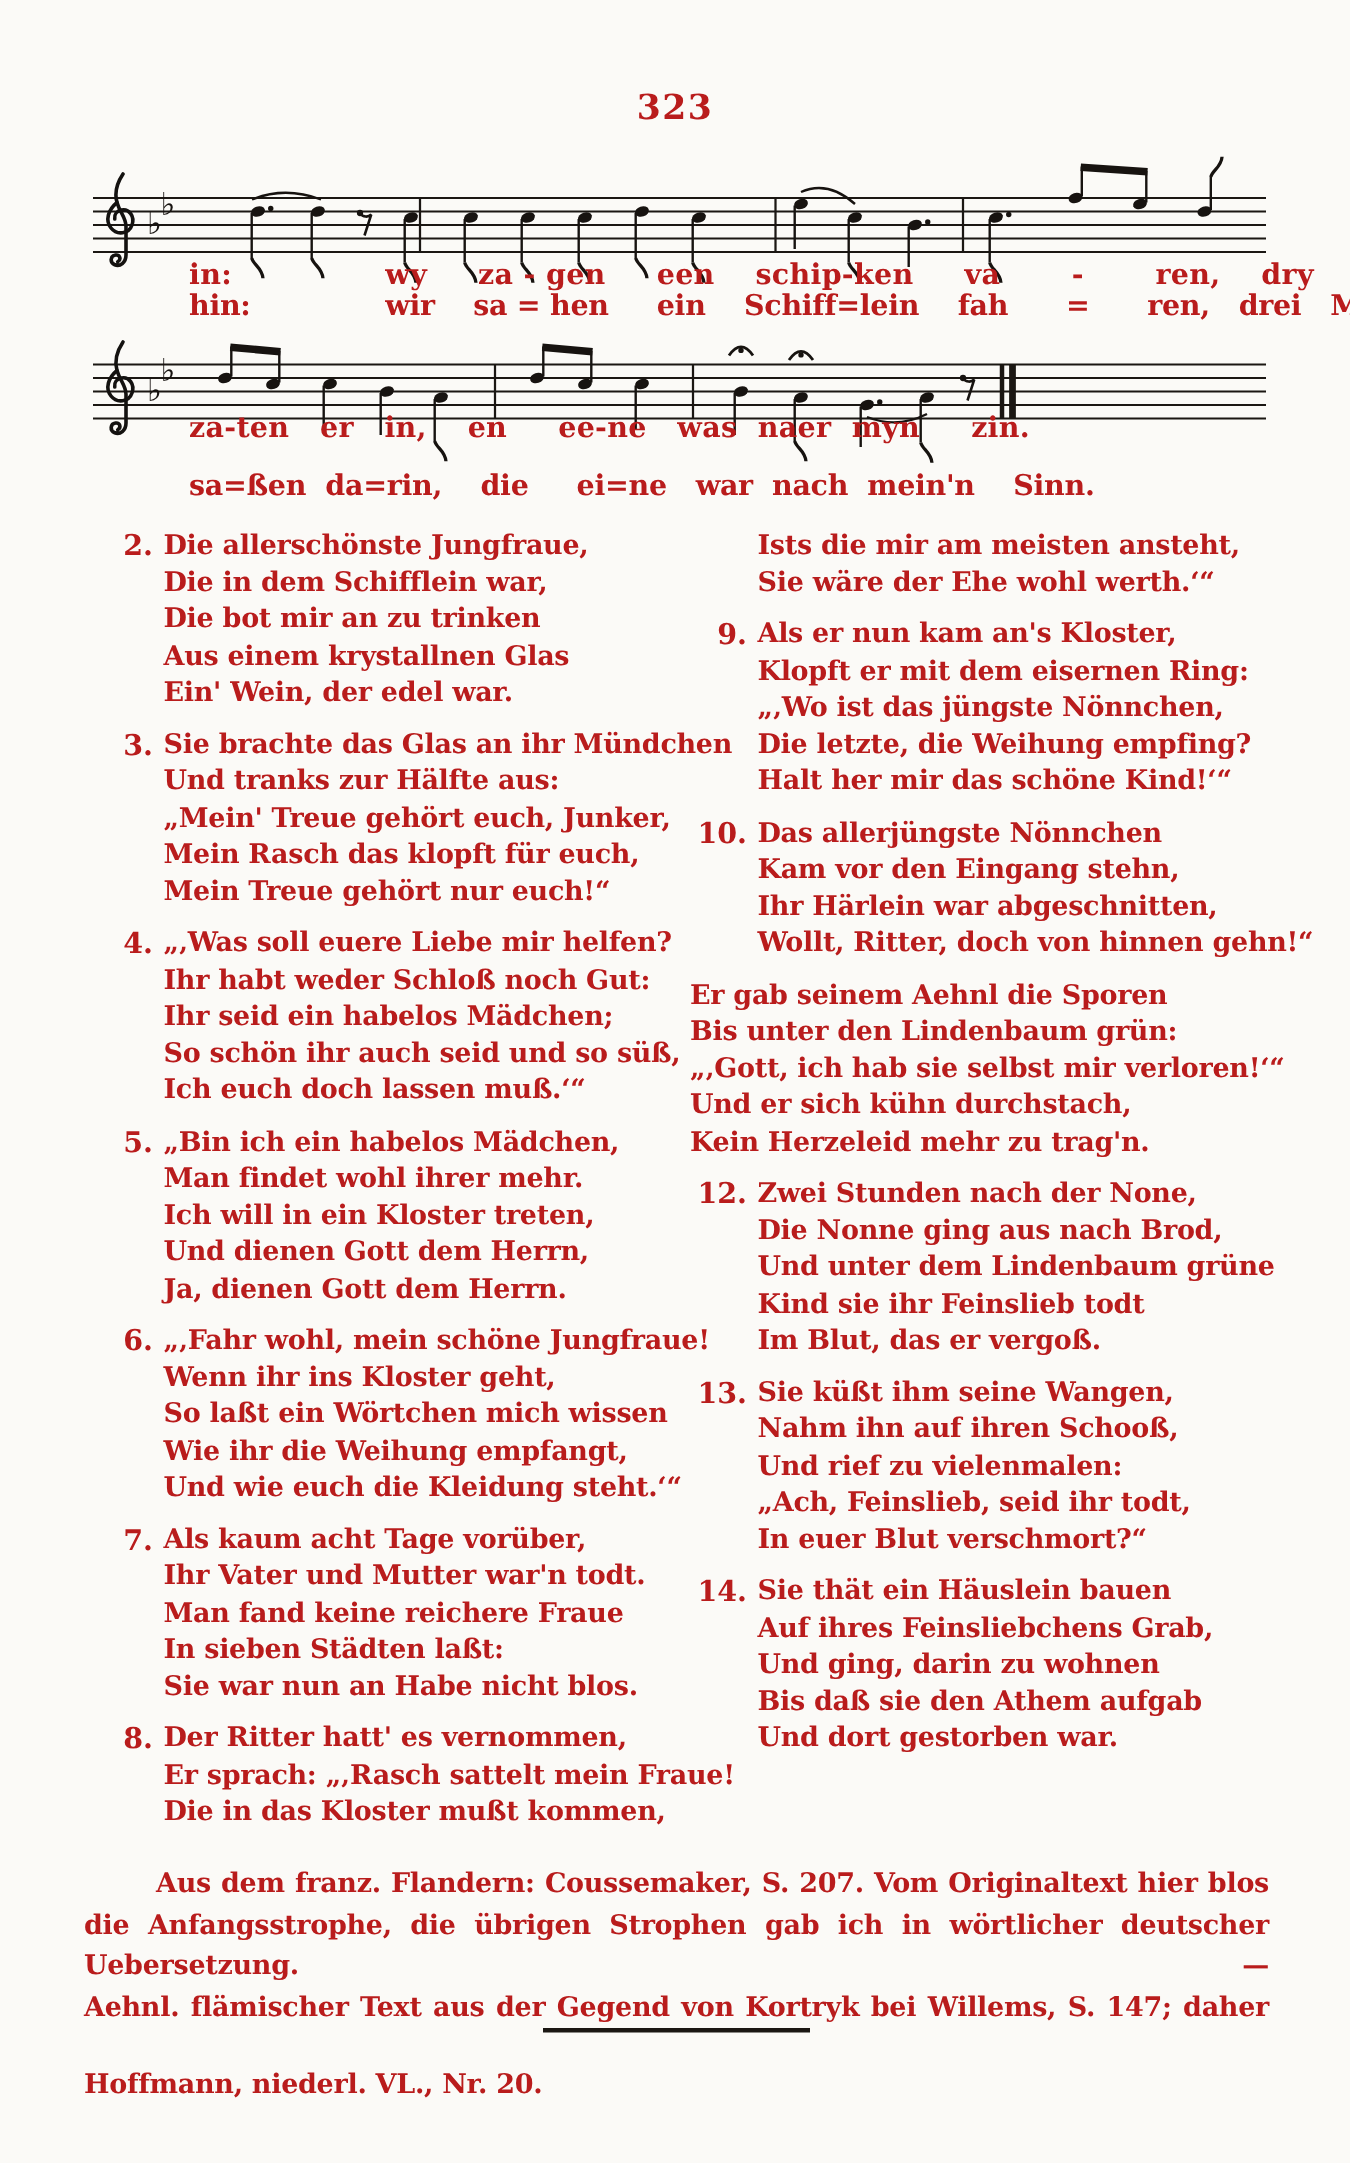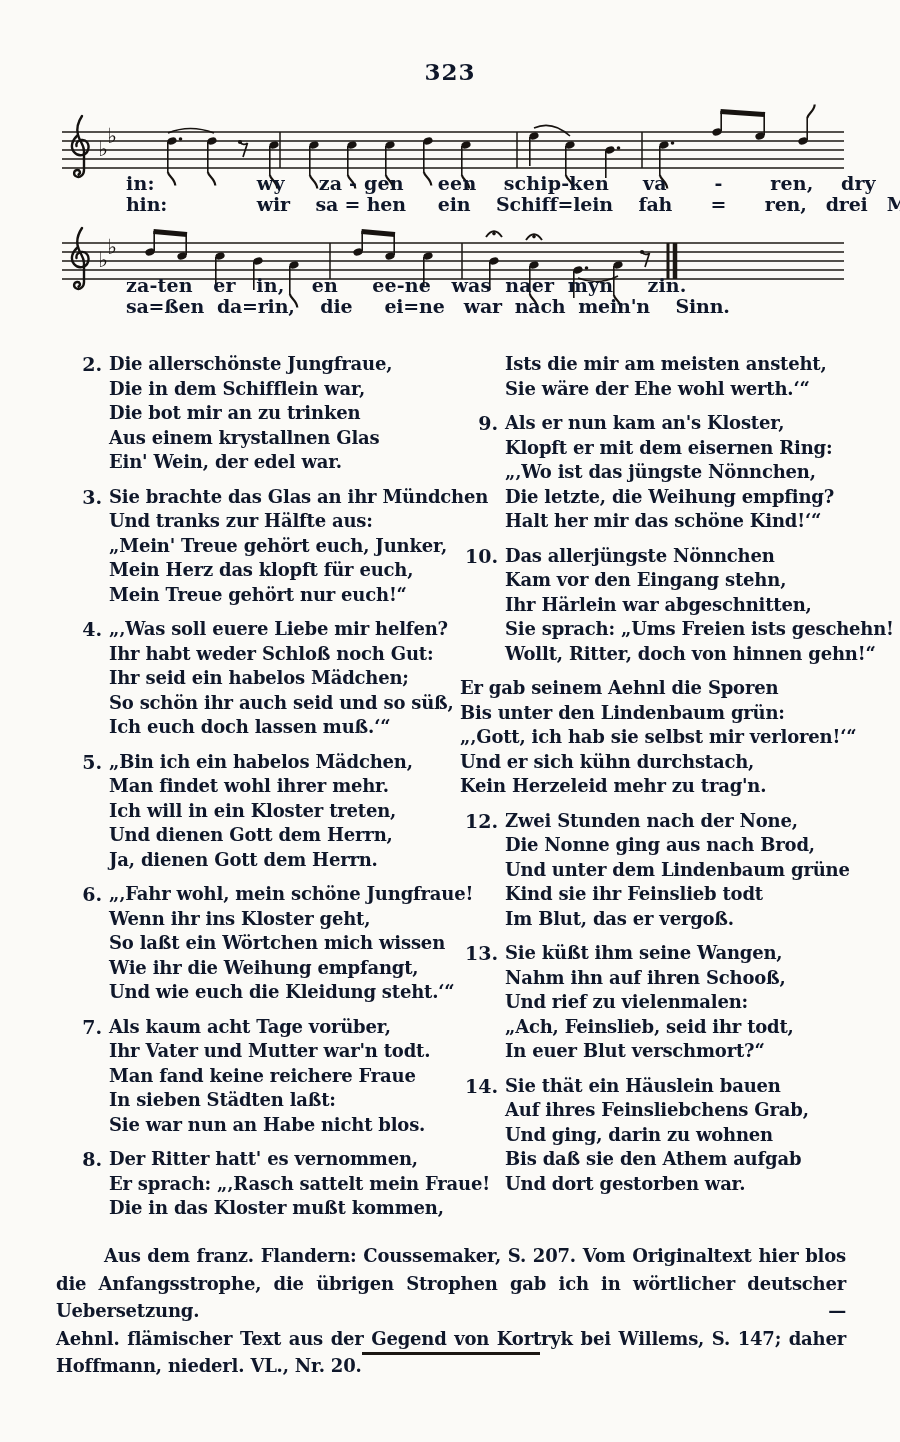--- a/index.html
+++ b/index.html
@@ -1,62 +1,62 @@
 <!DOCTYPE html>
 <html><head>
 <meta charset="utf-8">
 <style>
   html,body{margin:0;padding:0;}
   body{background:#fbfaf7;}
   .page{
     position:relative;
     width:900px;height:1442px;
     background:#fbfaf7;
-    color:#0f172a;
+    color:#b91c1c;
     font-family:"DejaVu Serif","Liberation Serif",serif;
     overflow:hidden;
   }
   .page-number{
     position:absolute;top:58px;left:0;width:900px;
     text-align:center;font-size:23px;font-weight:700;letter-spacing:1px;
   }
   svg{overflow:visible;display:block;}
   .staff{position:absolute;left:62px;}
   #staff1{top:104px;}
   #staff2{top:226px;}
   .mus-lyr{
     position:absolute;left:126px;width:760px;
     white-space:pre;font-weight:700;font-size:19px;line-height:21px;
     letter-spacing:0.2px;
   }
   .mus-lyr.frak{letter-spacing:-0.2px;}
   #mlyr1a{top:173px;}
   #mlyr1b{top:194px;}
   #mlyr2a{top:275px;}
-  #mlyr2b{top:296px;}
+  #mlyr2b{top:314px;}
   .col{position:absolute;top:352px;}
   #col-left{left:64px;width:398px;}
   #col-right{left:460px;width:404px;}
   .verse{display:flex;margin-bottom:10px;font-weight:700;}
   .vnum{
     flex:0 0 38px;text-align:right;padding-right:7px;
     font-size:19px;line-height:24.5px;
   }
   .vlines{flex:1 1 auto;}
   .vline{
     font-size:18px;line-height:24.5px;letter-spacing:-0.2px;
     white-space:nowrap;
   }
   .footnote{
     position:absolute;top:1242px;left:56px;width:790px;
     font-weight:700;font-size:18px;line-height:27.5px;letter-spacing:-0.2px;
   }
   .fn-line{text-align:justify;text-align-last:justify;}
   .fn-line.first{text-indent:48px;}
-  .fn-line.last{text-align-last:left;}
+  .fn-line.last{text-align-last:left;margin-top:24px;}
   .divider{
     position:absolute;top:1352px;left:362px;width:178px;height:2.5px;
     background:#1b1713;
   }
 </style>
 </head>
 <body>
 
 <div class="page">
 
@@ -233,21 +233,21 @@
           <div class="vline">Aus einem krystallnen Glas</div>
           <div class="vline">Ein' Wein, der edel war.</div>
         </div>
       </div>
       <div class="verse">
         <span class="vnum">3.</span>
         <div class="vlines">
           <div class="vline">Sie brachte das Glas an ihr Mündchen</div>
           <div class="vline">Und tranks zur Hälfte aus:</div>
           <div class="vline">„Mein' Treue gehört euch, Junker,</div>
-          <div class="vline">Mein Herz das klopft für euch,</div>
+          <div class="vline">Mein Rasch das klopft für euch,</div>
           <div class="vline">Mein Treue gehört nur euch!“</div>
         </div>
       </div>
       <div class="verse">
         <span class="vnum">4.</span>
         <div class="vlines">
           <div class="vline">„‚Was soll euere Liebe mir helfen?</div>
           <div class="vline">Ihr habt weder Schloß noch Gut:</div>
           <div class="vline">Ihr seid ein habelos Mädchen;</div>
           <div class="vline">So schön ihr auch seid und so süß,</div>
@@ -310,21 +310,20 @@
           <div class="vline">Die letzte, die Weihung empfing?</div>
           <div class="vline">Halt her mir das schöne Kind!‘“</div>
         </div>
       </div>
       <div class="verse">
         <span class="vnum">10.</span>
         <div class="vlines">
           <div class="vline">Das allerjüngste Nönnchen</div>
           <div class="vline">Kam vor den Eingang stehn,</div>
           <div class="vline">Ihr Härlein war abgeschnitten,</div>
-          <div class="vline">Sie sprach: „Ums Freien ists geschehn!</div>
           <div class="vline">Wollt, Ritter, doch von hinnen gehn!“</div>
         </div>
       </div>
       <div class="verse">
         <div class="vlines">
           <div class="vline">Er gab seinem Aehnl die Sporen</div>
           <div class="vline">Bis unter den Lindenbaum grün:</div>
           <div class="vline">„‚Gott, ich hab sie selbst mir verloren!‘“</div>
           <div class="vline">Und er sich kühn durchstach,</div>
           <div class="vline">Kein Herzeleid mehr zu trag'n.</div>

